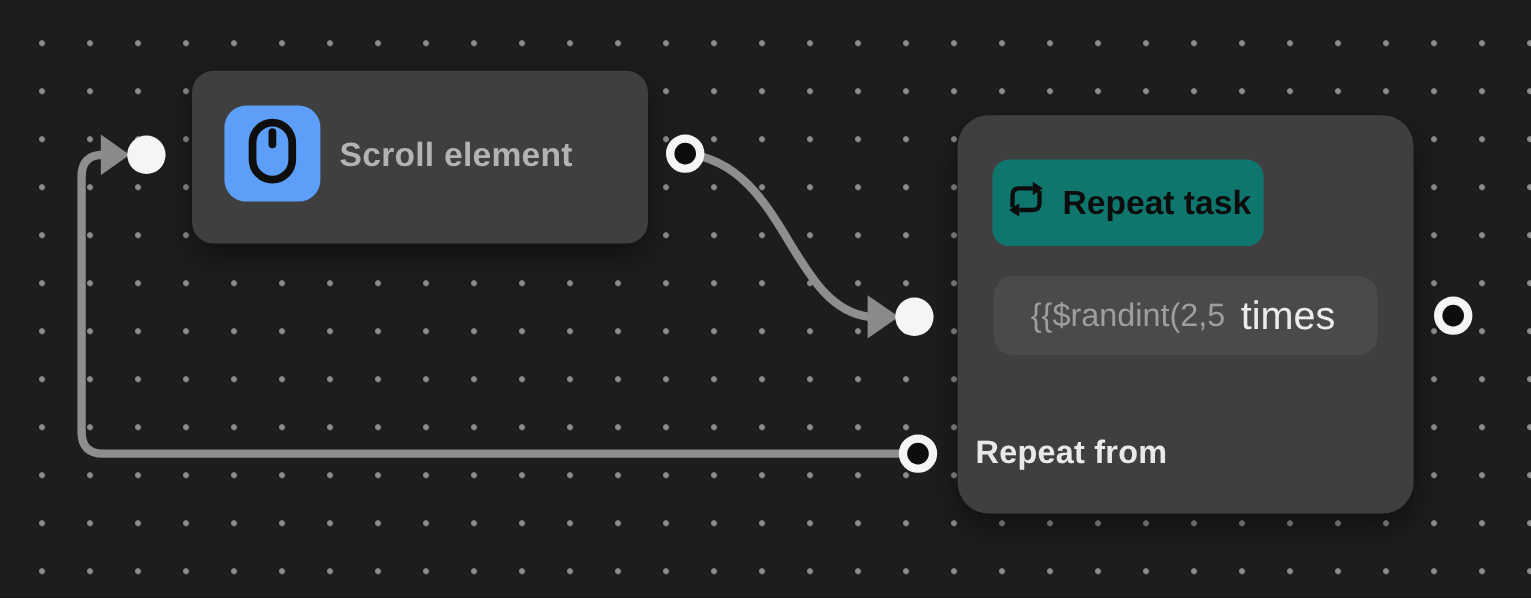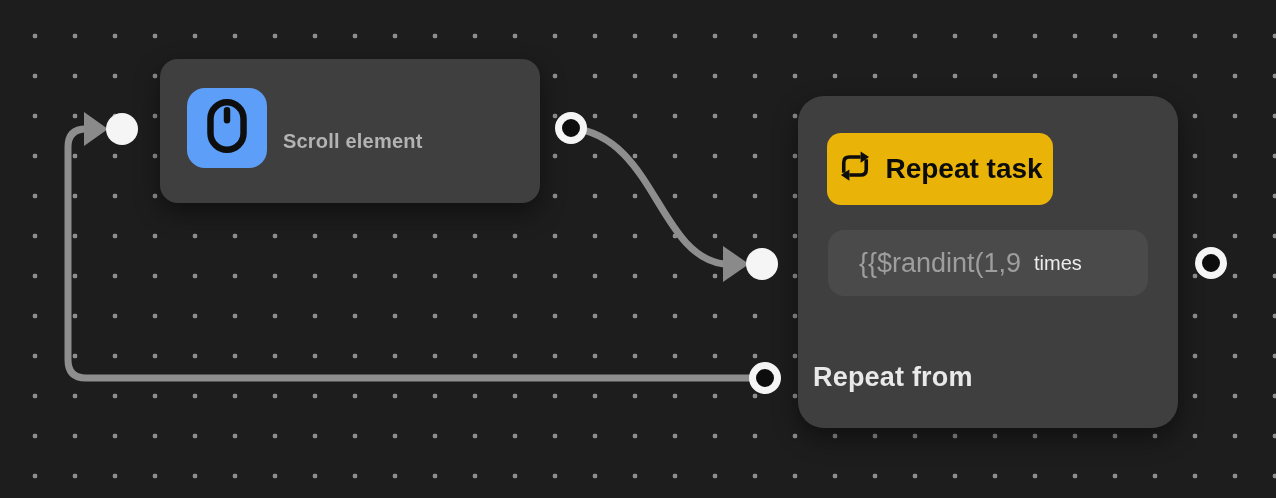--- a/index.html
+++ b/index.html
@@ -47,42 +47,42 @@
     left: 27px; top: 29px;
     width: 80px; height: 80px;
     border-radius: 18px;
     background: #5d9ff8;
     display: flex;
     align-items: center;
     justify-content: center;
   }
   .node-scroll .node-label {
     position: absolute;
-    left: 123px; top: 13px;
+    left: 123px; top: 0;
     height: 139px;
     display: flex;
     align-items: center;
-    font-size: 20px;
+    font-size: 28px;
     font-weight: 600;
     color: #b3b3b3;
     letter-spacing: 0.2px;
   }
 
   .node-repeat {
     left: 798px; top: 96px;
     width: 380px; height: 332px;
     border-radius: 26px;
   }
   .repeat-button {
     position: absolute;
     left: 29px; top: 37px;
     width: 226px; height: 72px;
     border: none;
     border-radius: 14px;
-    background: #eab308;
+    background: #0f766e;
     color: #0c0c0c;
     font-family: "Liberation Sans", sans-serif;
     font-size: 28px;
     font-weight: 700;
     display: flex;
     align-items: center;
     justify-content: center;
     gap: 12px;
     cursor: pointer;
   }
@@ -100,21 +100,21 @@
     display: block;
     width: 163px;
     overflow: hidden;
     white-space: nowrap;
     font-size: 27px;
     font-weight: 400;
     color: #9e9e9e;
   }
   .times-suffix {
     margin-left: 12px;
-    font-size: 20px;
+    font-size: 33px;
     font-weight: 500;
     color: #ececec;
   }
   .repeat-from-label {
     position: absolute;
     left: 15px; top: 266px;
     font-size: 27px;
     font-weight: 700;
     color: #e9e9e9;
     letter-spacing: 0.2px;
@@ -164,21 +164,21 @@
           <path d="M6 21 V12 Q6 7 11 7 H21" stroke="#0c0c0c" stroke-width="3.2"></path>
           <polygon points="21,2 21,12 28.5,7" fill="#0c0c0c"></polygon>
           <path d="M26 9 V18 Q26 23 21 23 H11" stroke="#0c0c0c" stroke-width="3.2"></path>
           <polygon points="11,18 11,28 3.5,23" fill="#0c0c0c"></polygon>
         </svg>
       </span>
       <span>Repeat task</span>
     </button>
 
     <div class="times-field">
-      <span class="times-value">{{$randint(1,9</span>
+      <span class="times-value">{{$randint(2,5</span>
       <span class="times-suffix">times</span>
     </div>
 
     <span class="repeat-from-label">Repeat from</span>
   </div>
 
   <div class="port port-solid" style="left:106px; top:113px;"></div>
   <div class="port port-ring" style="left:555px; top:112px;"></div>
   <div class="port port-solid" style="left:746px; top:248px;"></div>
   <div class="port port-ring" style="left:749px; top:362px;"></div>

